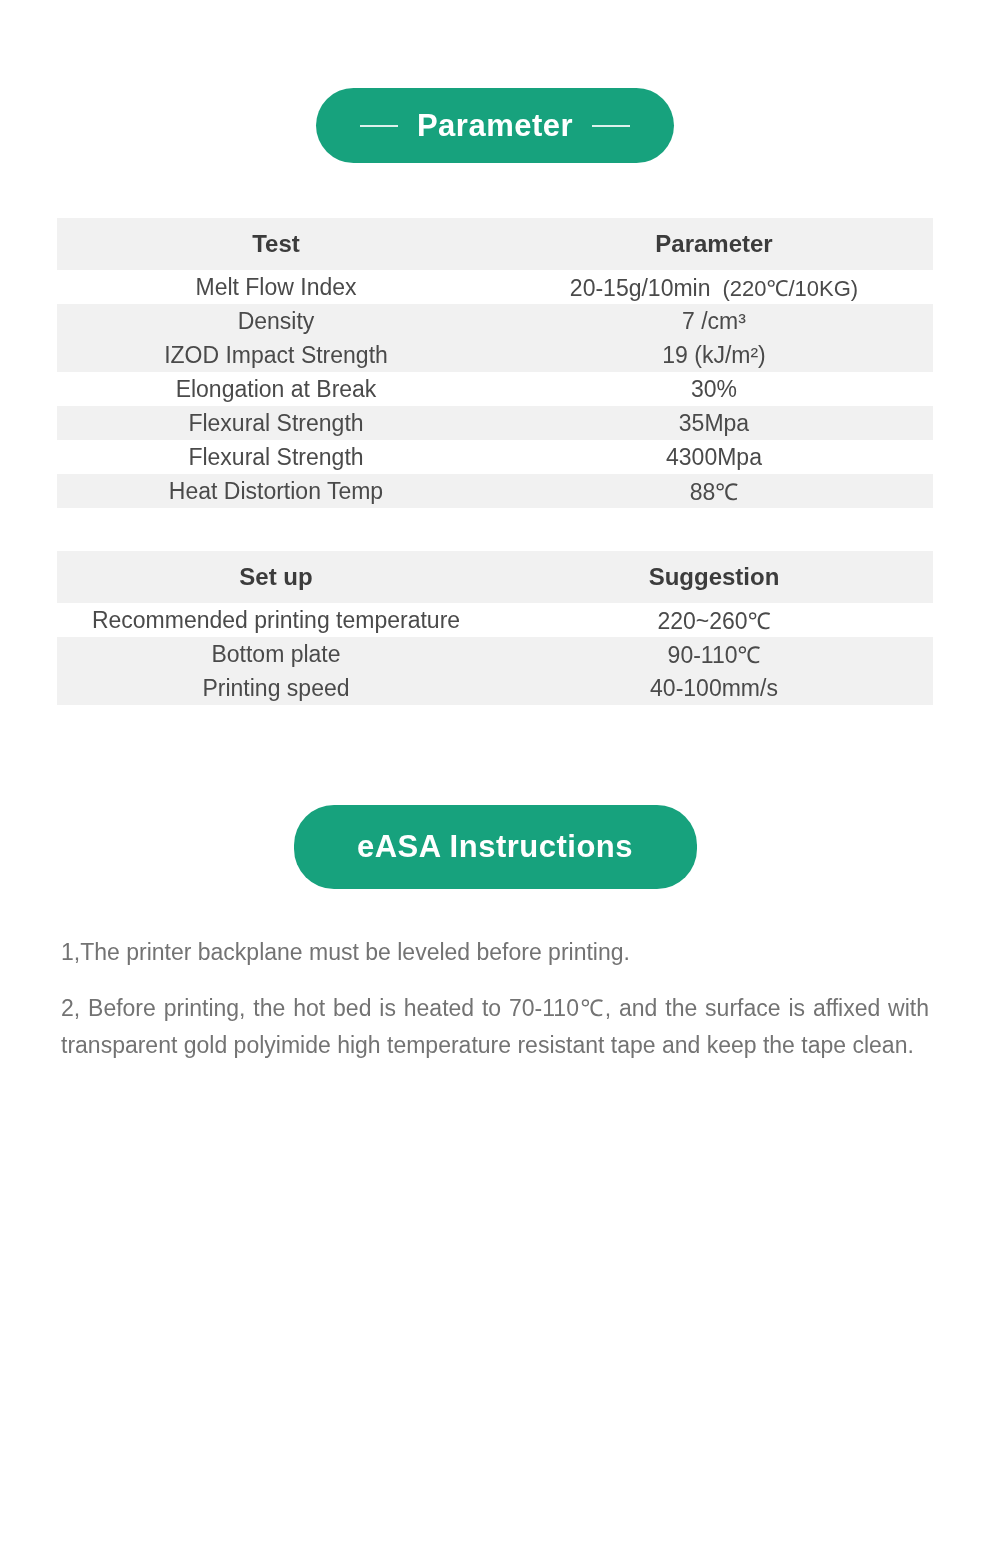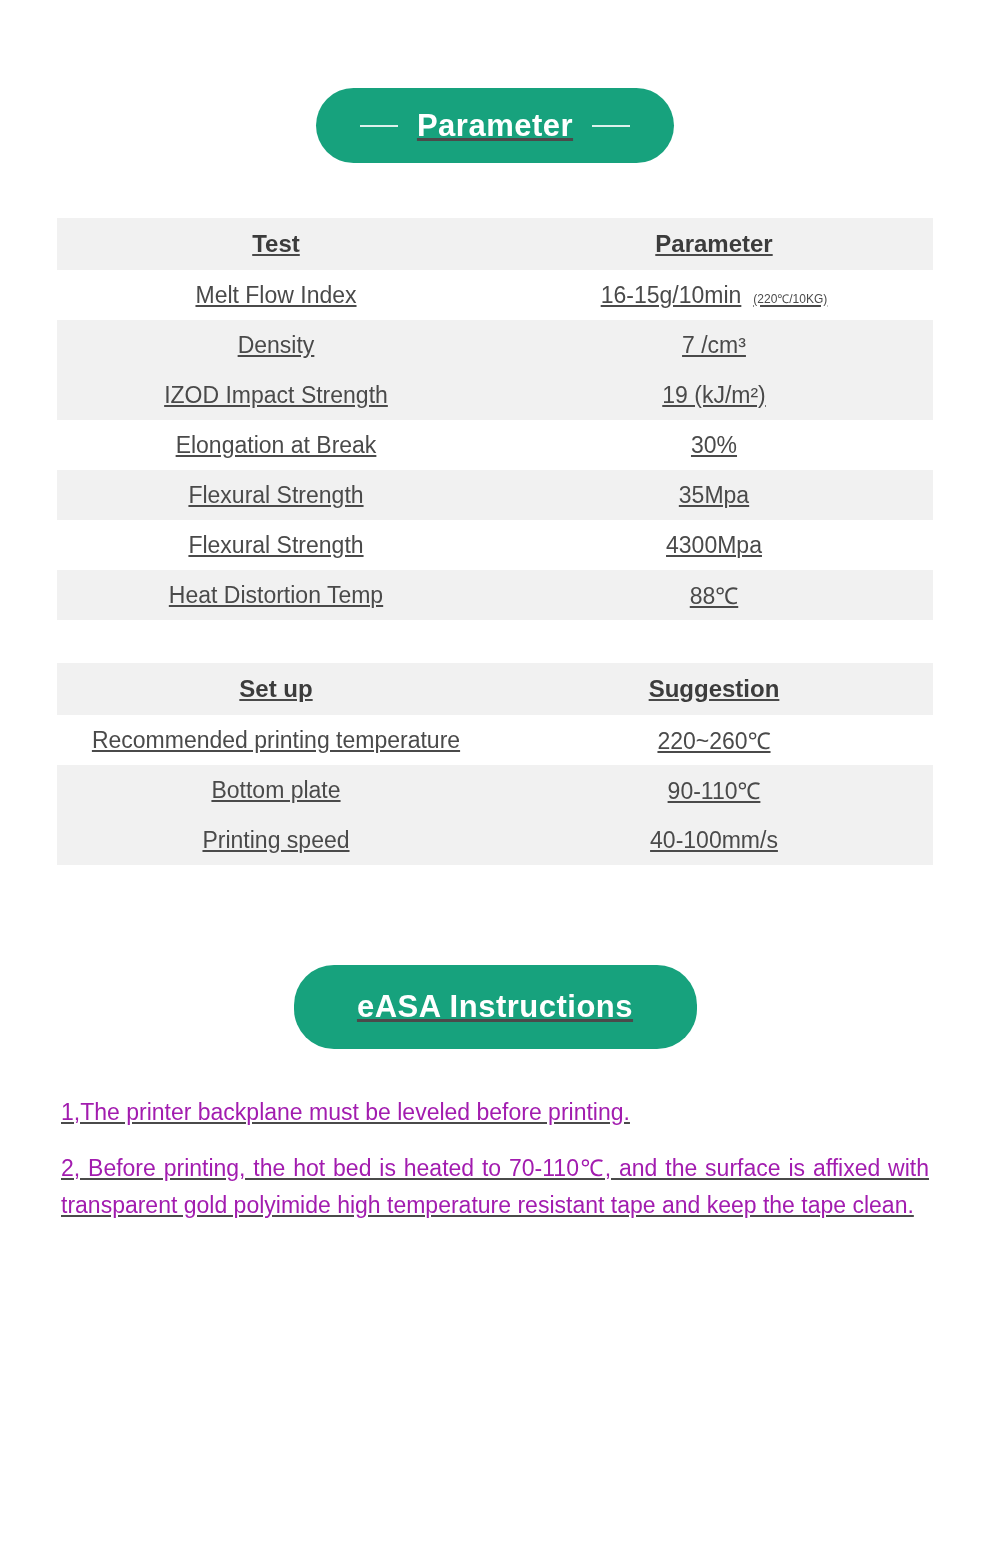--- a/index.html
+++ b/index.html
@@ -2,54 +2,54 @@
 <html style="--accent: #17a27d; --stripe: #f1f1f1;"><head>
 <meta charset="utf-8">
 <style>
   :root { --accent: #17a27d; --stripe: #f1f1f1; --ink: #4a4a4a; --hdr-ink: #3c3c3c; }
   * { box-sizing: border-box; }
   html, body { margin: 0; padding: 0; }
   body {
     width: 990px; min-height: 1565px; background: #ffffff;
     font-family: "Liberation Sans", sans-serif; color: var(--ink);
   }
-  .page { width: 990px; min-height: 1565px; overflow: hidden; text-decoration: underline; }
+  .page { width: 990px; min-height: 1565px; overflow: hidden; }
 
   
   .pill {
     background: var(--accent); color: #ffffff; border-radius: 40px;
     display: flex; align-items: center; justify-content: center;
     margin-left: auto; margin-right: auto;
     font-size: 31px; font-weight: 600; letter-spacing: 0.5px;
   }
   .pill1 { width: 358px; height: 75px; margin-top: 88px; gap: 19px; }
   .pill2 { width: 403px; height: 84px; margin-top: 100px; }
   .dash { width: 38px; height: 2px; background: rgba(255,255,255,0.85); display: inline-block; }
 
   
   table.spec {
     width: 876px; margin: 55px auto 0; border-collapse: collapse; table-layout: fixed;
   }
   table.spec.second { margin-top: 43px; }
-  table.spec tr { height: 50px; }
+  table.spec tr { height: 34px; }
   table.spec tr.hdr { height: 52px; margin-top: 24px; }
   table.spec th, table.spec td {
     width: 50%; text-align: center; vertical-align: middle; padding: 0 8px;
   }
   table.spec th { font-size: 24px; font-weight: 700; color: var(--hdr-ink); }
   table.spec td { font-size: 23px; color: var(--ink); }
   tr.gray { background: var(--stripe); }
   td.small-label { font-size: 20px; }
-  .note { font-size: 12px; margin-left: 12px; }
+  .note { font-size: 22px; margin-left: 12px; }
 
   
   .instructions { width: 868px; margin: 45px auto 0; }
   .instructions p {
     margin: 0 0 19px 0; font-size: 23px; line-height: 37px;
-    color: #a21caf; text-align: justify;
+    color: #737373; text-align: justify;
   }
 </style>
 </head>
 <body>
 
 <div class="page">
 
   <div class="pill pill1">
     <span class="dash"></span>
     <span>Parameter</span>
@@ -57,21 +57,21 @@
   </div>
 
   <table class="spec">
     <tbody>
         <tr class="hdr gray">
       <th>Test</th>
       <th>Parameter</th>
     </tr>
     <tr>
       <td>Melt Flow Index</td>
-      <td><span>16-15g/10min</span><span class="note">(220℃/10KG)</span></td>
+      <td><span>20-15g/10min</span><span class="note">(220℃/10KG)</span></td>
     </tr>
     <tr class="gray">
       <td>Density</td>
       <td>7 /cm³</td>
     </tr>
     <tr class="gray">
       <td>IZOD Impact Strength</td>
       <td>19 (kJ/m²)</td>
     </tr>
     <tr>

